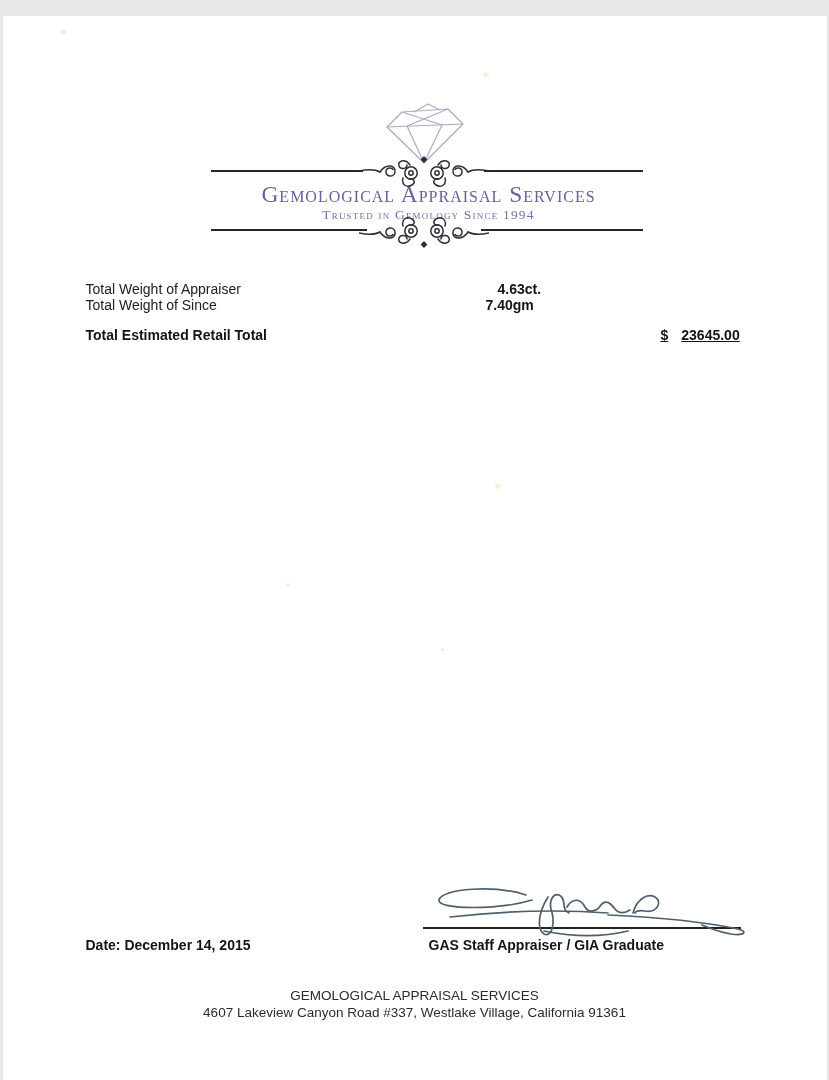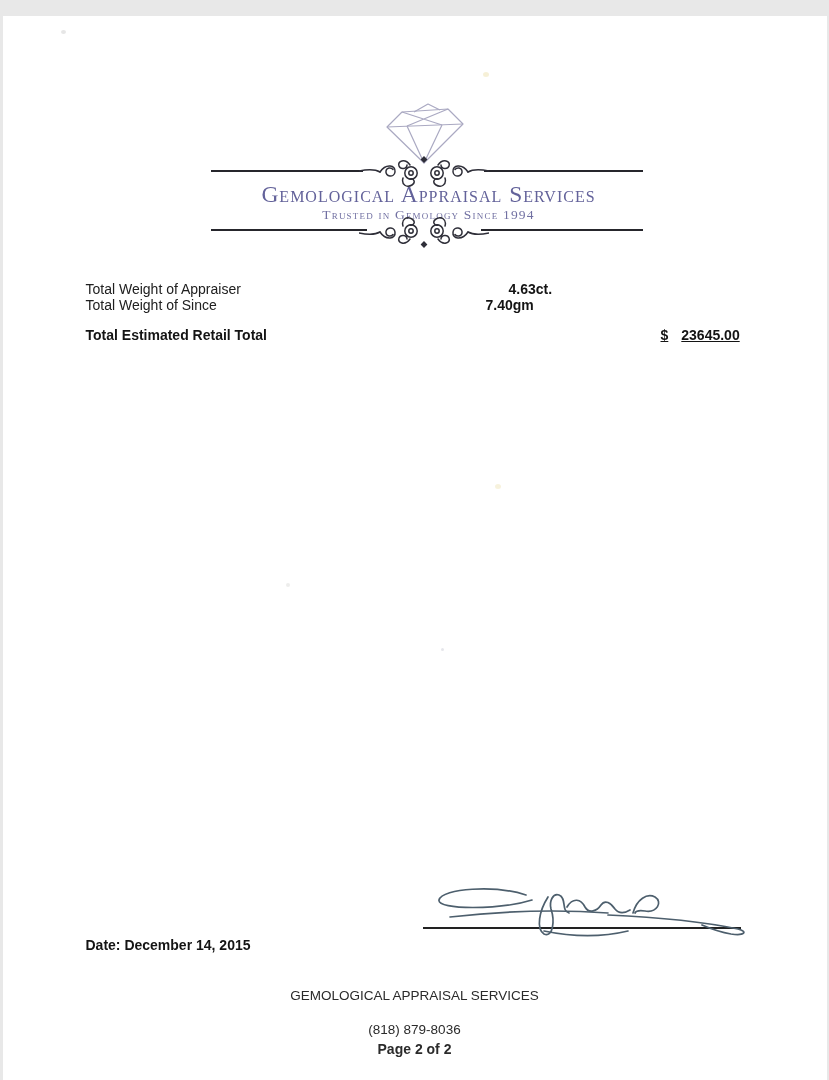--- a/index.html
+++ b/index.html
@@ -105,21 +105,21 @@
       <circle cx="52" cy="18" r="2.2"></circle>
       <circle cx="78" cy="18" r="6.2"></circle>
       <circle cx="78" cy="18" r="2.2"></circle>
       <path d="M44,23 c-2,7 4,10 9,7 c4,-2.5 2,-7 -2,-6"></path>
       <path d="M86,23 c2,7 -4,10 -9,7 c-4,-2.5 -2,-7 2,-6"></path>
     </g>
     <polygon points="65,1 68.4,4.5 65,8 61.6,4.5" fill="#2e2e38"></polygon>
   </svg>
 
   <div class="abs doc-text" style="left:83px;top:265px;">Total Weight of Appraiser</div>
-  <div class="abs doc-text bold" style="left:506px;top:265px;">4.63ct.</div>
+  <div class="abs doc-text bold" style="left:495px;top:265px;">4.63ct.</div>
 
   <div class="abs doc-text" style="left:83px;top:281px;">Total Weight of Since</div>
   <div class="abs doc-text bold" style="left:483px;top:281px;">7.40gm</div>
 
   <div class="abs doc-text bold" style="left:83px;top:311px;">Total Estimated Retail Total</div>
   <div class="abs doc-text bold" style="left:658px;top:311px;text-decoration:underline;">
     <span>$</span><span style="margin-left:13px;">23645.00</span>
   </div>
 
   <div class="abs sig-line"></div>
@@ -130,24 +130,24 @@
       <path d="M42,58 C95,52 145,50 200,54"></path>
       <path d="M140,38 C131,52 128,70 136,75 C145,79 147,62 143,50 C141,42 145,34 151,36 C159,39 153,52 161,54"></path>
       <path d="M159,48 C165,38 173,40 177,48 C181,55 189,52 193,46 C197,40 203,44 207,50 C211,55 217,54 222,51"></path>
       <path d="M225,54 C229,40 239,34 247,38 C255,43 249,54 237,52 C231,51 228,52 227,54"></path>
       <path d="M200,56 C244,58 292,62 330,70 C340,72.5 337,77 323,75 C311,73 301,69 294,66"></path>
       <path d="M136,72 C165,78 195,78 220,72"></path>
     </g>
   </svg>
 
   <div class="abs doc-text bold" style="left:83px;top:921px;">Date: December 14, 2015</div>
+  <div class="abs doc-text bold" style="left:426px;top:921px;">GAS Staff Appraiser / GIA Graduate</div>
 
   <div class="abs footer-line" style="top:972px;">GEMOLOGICAL APPRAISAL SERVICES</div>
-  <div class="abs footer-line" style="top:1006px;">(818) 879-8036</div>
-  <div class="abs footer-line bold" style="top:1025px;font-size:14px;">Page 2 of 2</div>
+  <div class="abs footer-line" style="top:989px;">4607 Lakeview Canyon Road #337, Westlake Village, California 91361</div>
 
   <div class="abs speck" style="left:480px;top:56px;width:6px;height:5px;background:#f2eac6;opacity:.7;"></div>
   <div class="abs speck" style="left:492px;top:468px;width:6px;height:5px;background:#f3ecce;opacity:.7;"></div>
   <div class="abs speck" style="left:488px;top:1064px;width:6px;height:5px;background:#f3eed6;opacity:.6;"></div>
   <div class="abs speck" style="left:283px;top:567px;width:4px;height:4px;background:#e9e9e7;opacity:.8;"></div>
   <div class="abs speck" style="left:58px;top:14px;width:5px;height:4px;background:#dcdcdc;opacity:.7;"></div>
   <div class="abs speck" style="left:438px;top:632px;width:3px;height:3px;background:#dfe0e6;opacity:.8;"></div>
 
 </div>
 

